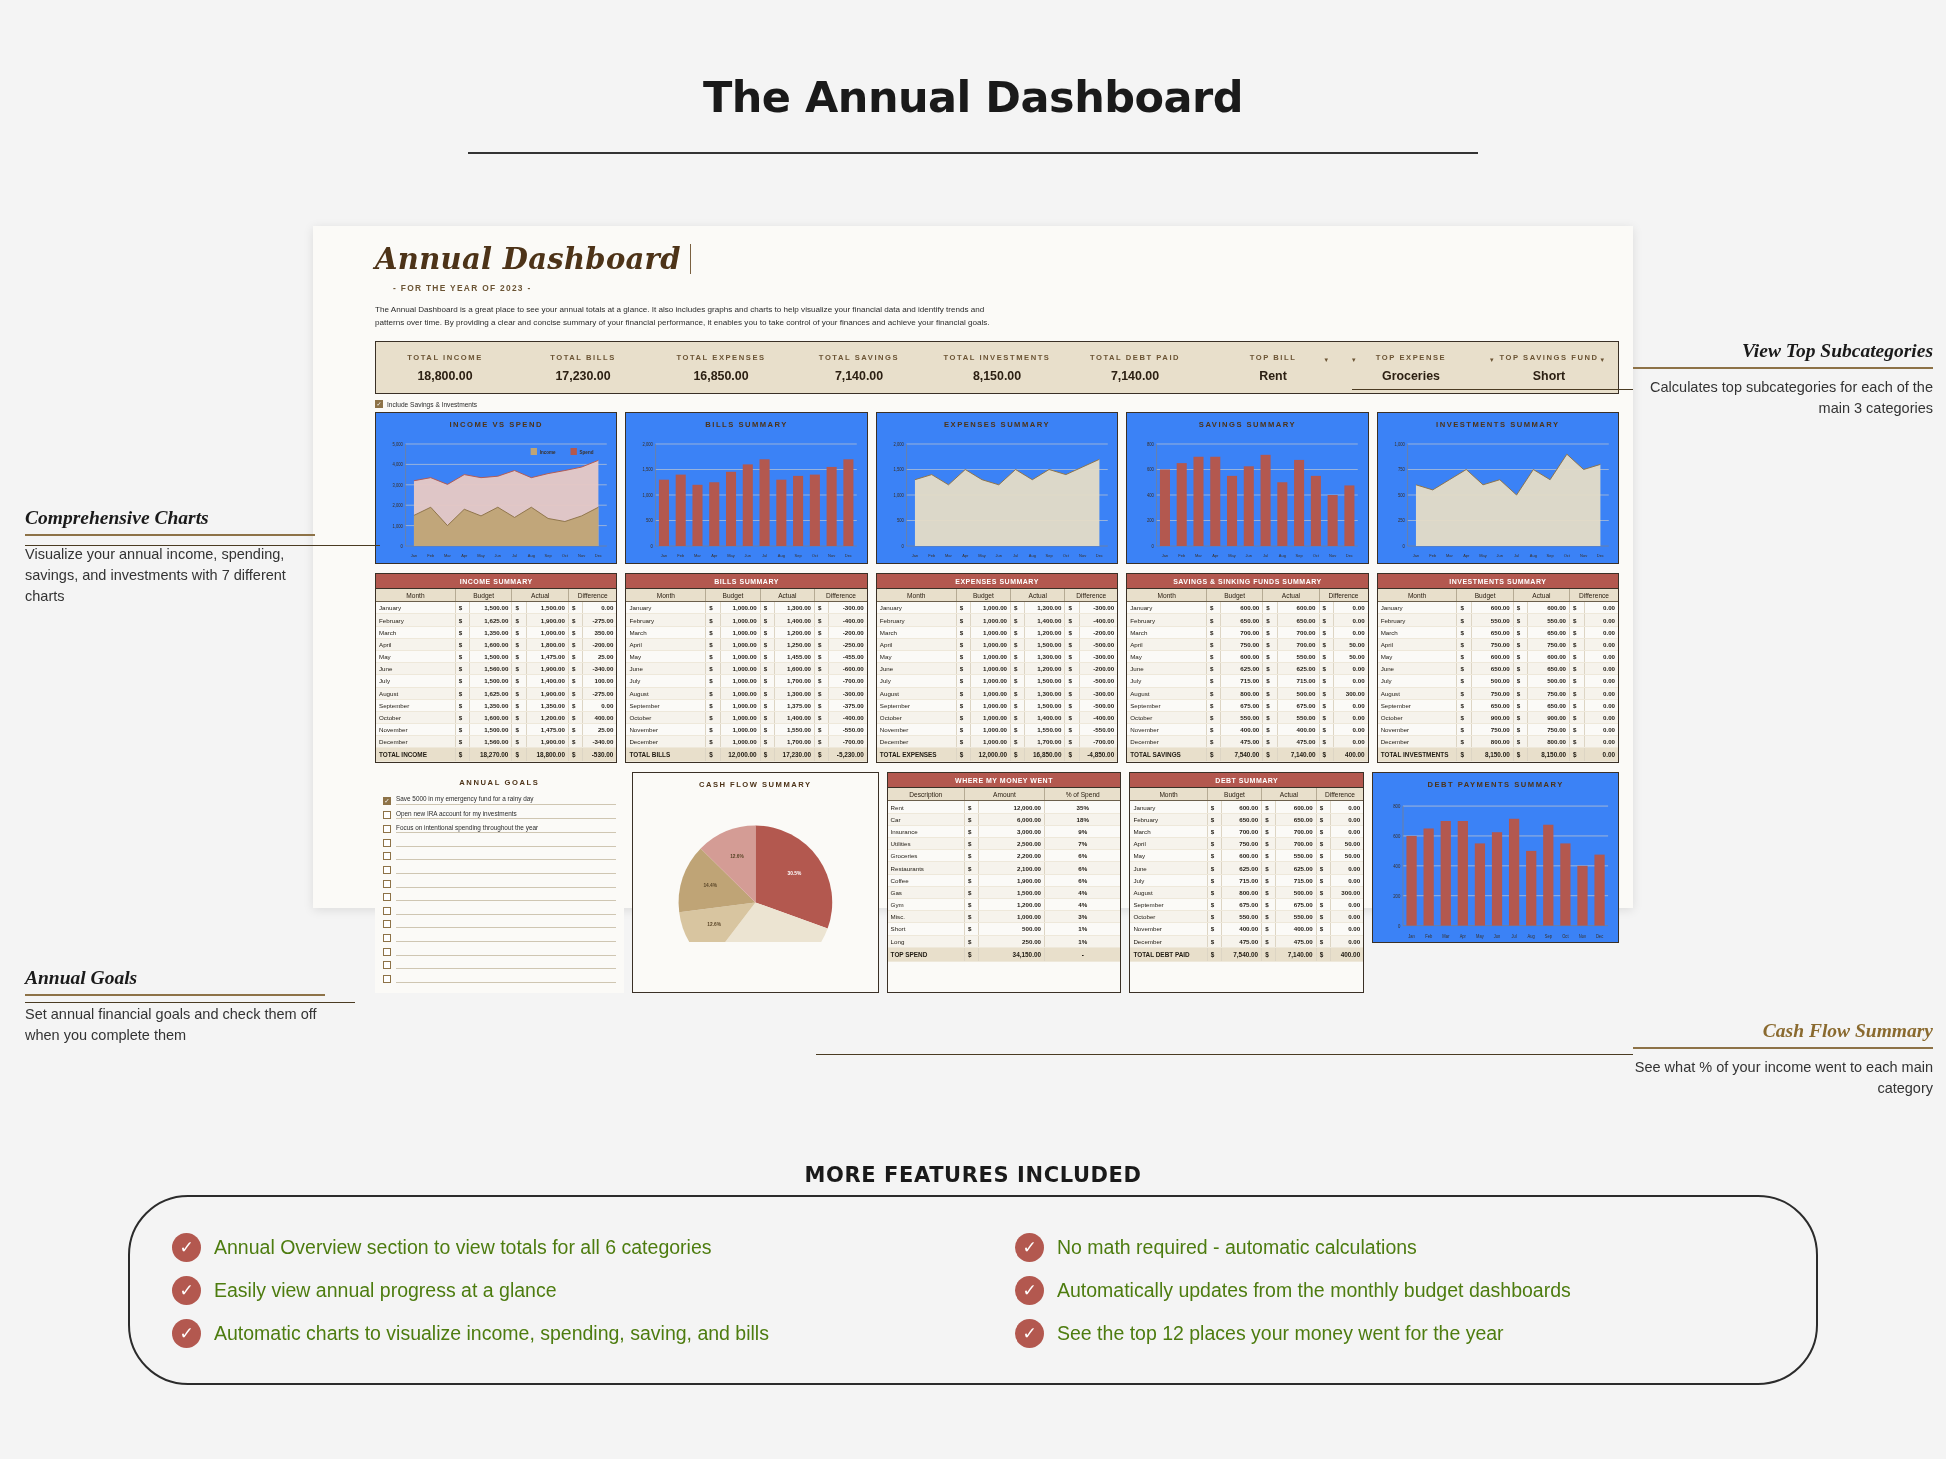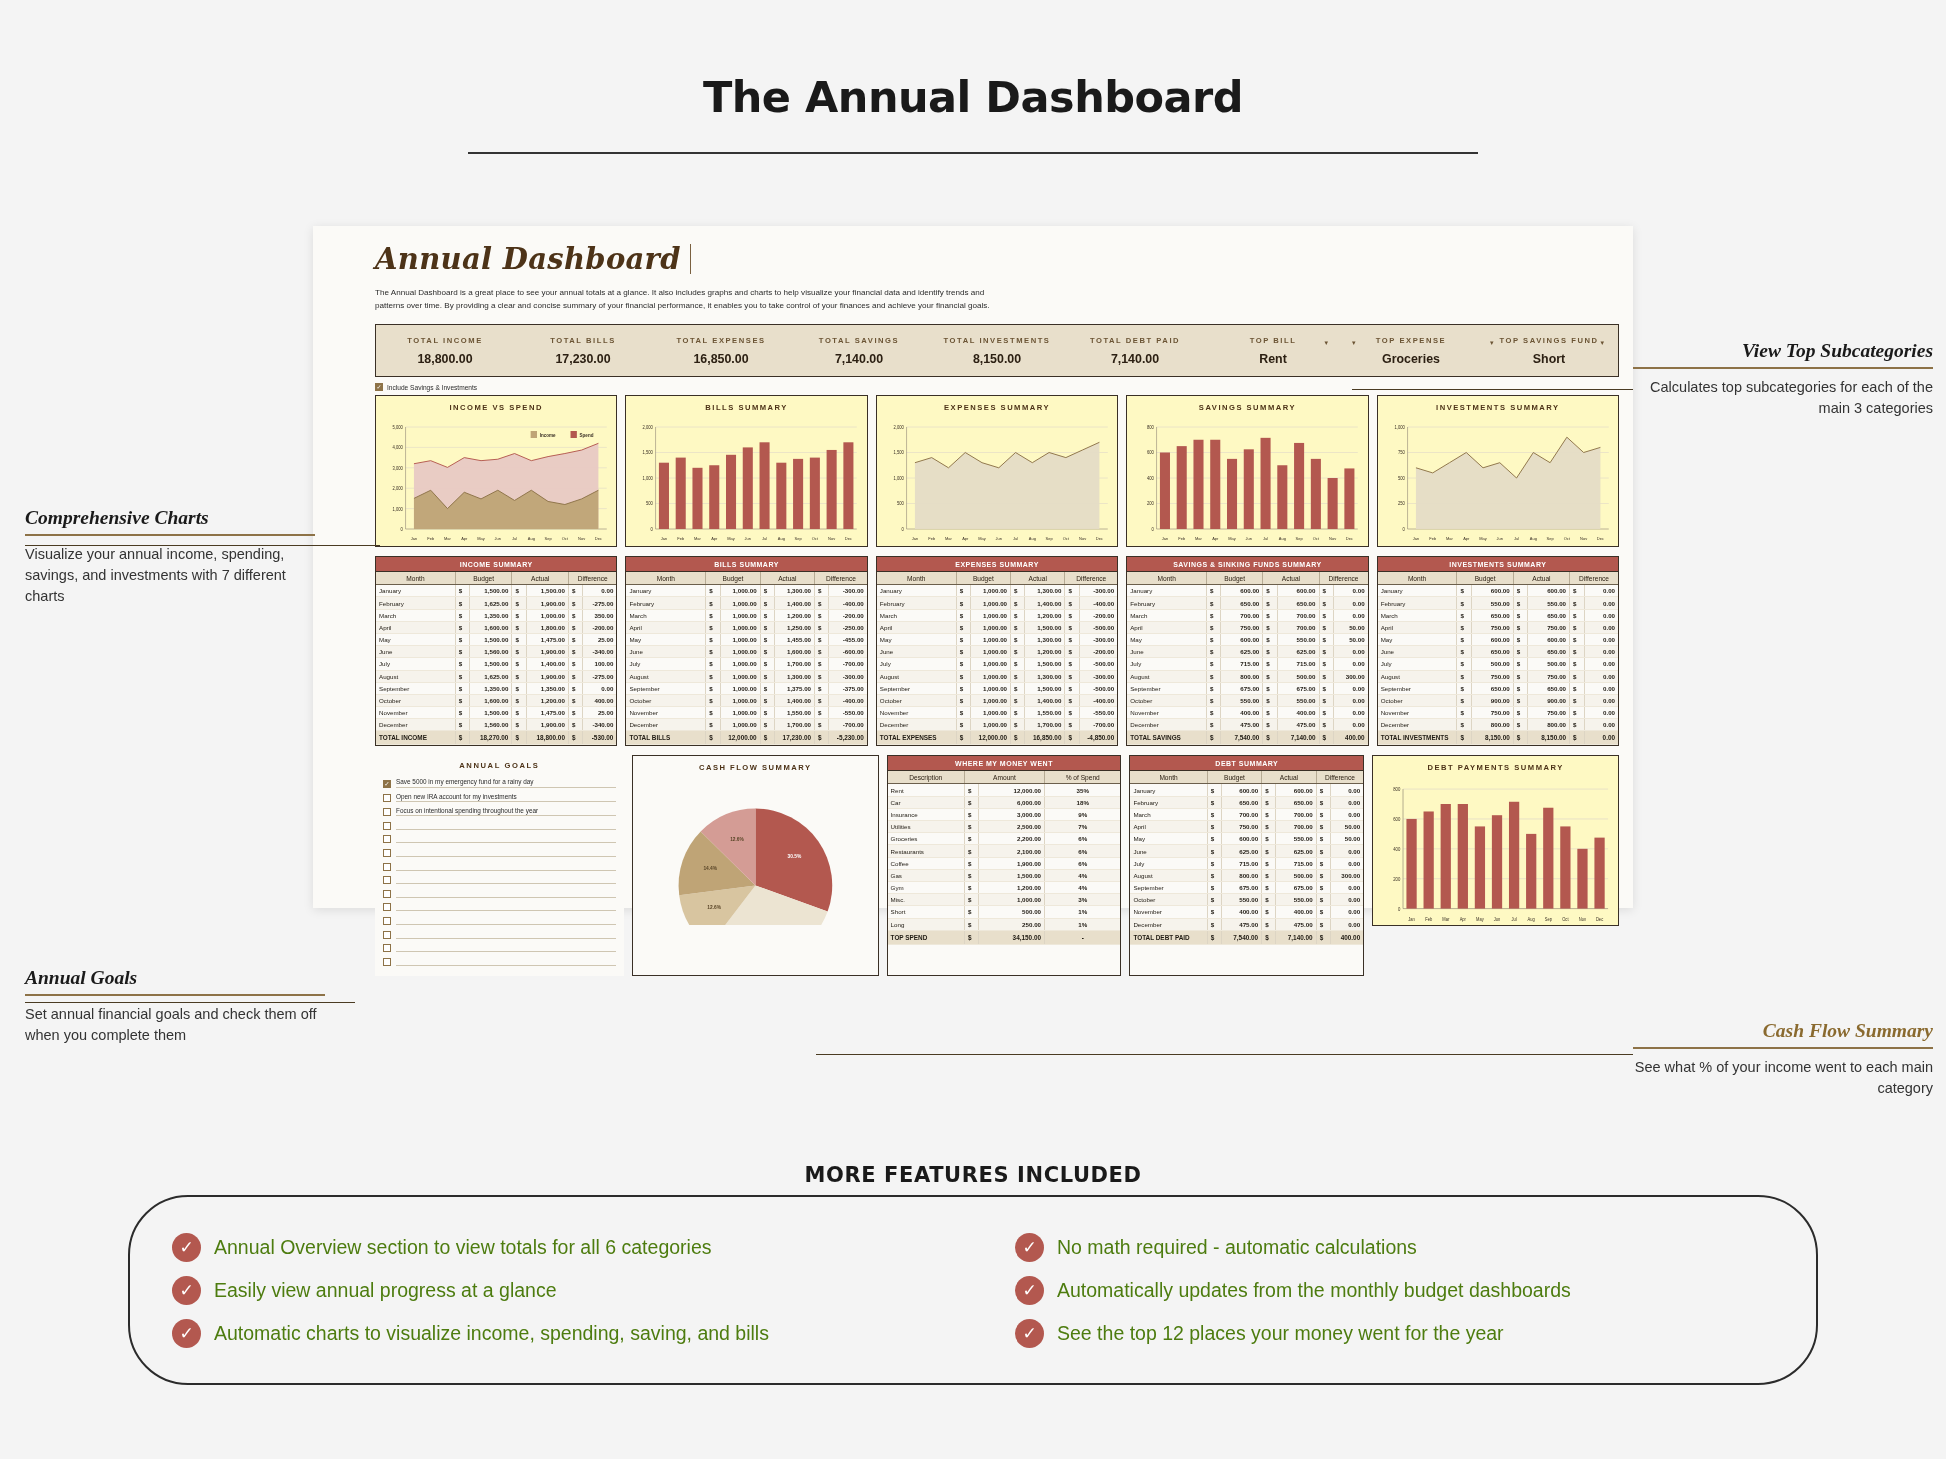--- a/index.html
+++ b/index.html
@@ -90,21 +90,21 @@
   .mini-check {
     width: 8px; height: 8px; background:#8d7247;
     display:flex;align-items:center;justify-content:center;
     color:#fff; font-size:6px; line-height:1;
   }
   .include-label { font-size: 6.6px; color: #2b2b2b; }
 
   
   .chart-row { display: flex; gap: 8px; }
   .chart-card {
-    flex: 1; background: #fef9c3; border: 1.4px solid #3a3026;
+    flex: 1; background: #3b82f6; border: 1.4px solid #3a3026;
     height: 152px; padding: 7px 6px 8px 6px;
   }
   .chart-title {
     text-align:center; font-size: 7.6px; font-weight: bold;
     letter-spacing: 1.5px; color: #4d3318; margin-bottom: 3px;
   }
   .chart-body { position: relative; height: 128px; }
   .chart-svg { width: 100%; height: 100%; display:block; }
 
   
@@ -195,20 +195,21 @@
 </head>
 <body>
 
 <div class="page-title">The Annual Dashboard</div>
 <div class="title-rule"></div>
 
 <div class="sheet">
   <div class="sheet-inner">
 
     <div class="dash-title">Annual Dashboard</div>
+    <div class="dash-sub">- FOR THE YEAR OF 2023 -</div>
     <div class="dash-desc">The Annual Dashboard is a great place to see your annual totals at a glance. It also includes graphs and charts to help visualize your financial data and identify trends and patterns over time. By providing a clear and concise summary of your financial performance, it enables you to take control of your finances and achieve your financial goals.</div>
 
     <div class="totals-bar" id="totals-bar">
         <div class="total-cell">
           <div class="total-label">TOTAL INCOME</div>
           <div class="total-value">18,800.00</div>
         </div>
         <div class="total-cell">
           <div class="total-label">TOTAL BILLS</div>
           <div class="total-value">17,230.00</div>

